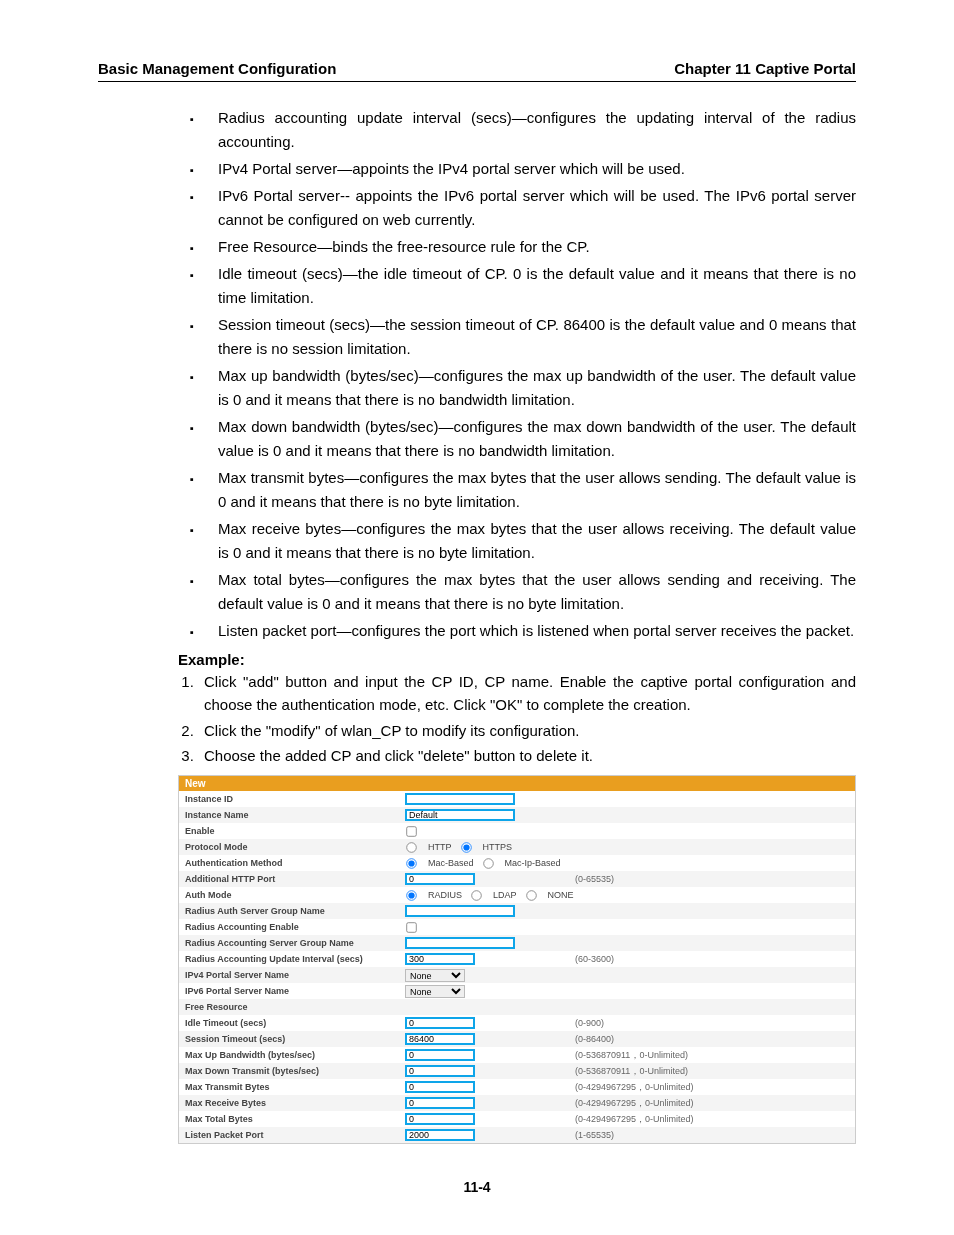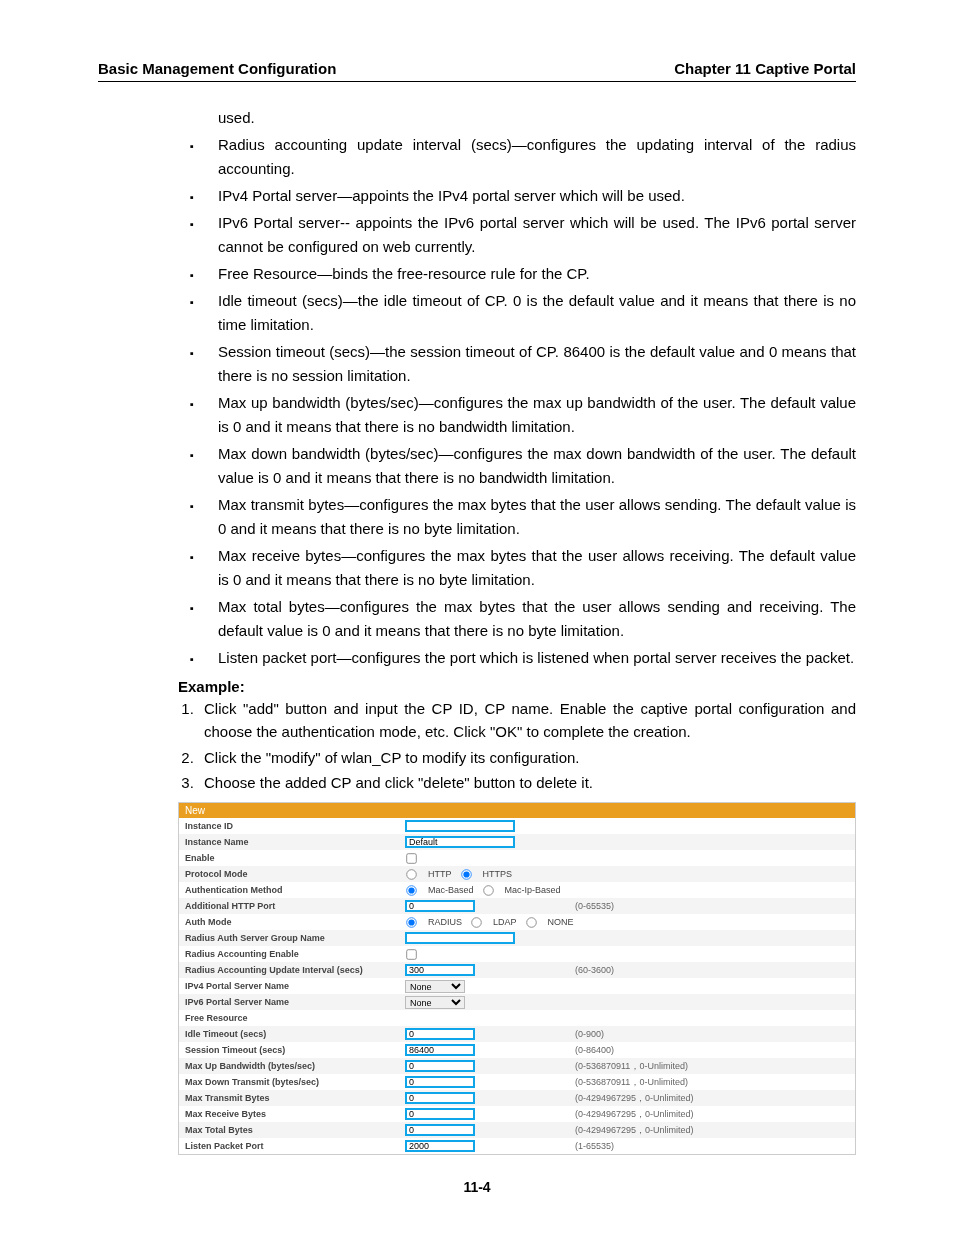--- a/index.html
+++ b/index.html
@@ -61,21 +61,21 @@
   }
   .form-wrap{
     border:1px solid #ccc;
     font-size:9px;
     font-family:Tahoma,Arial,sans-serif;
     color:#444;
   }
   .form-title{
     background:#e99e1f;
     color:#fff;
-    font-weight:normal;
+    font-weight:bold;
     padding:2px 6px;
     font-size:10px;
   }
   .frow{
     display:flex;
     align-items:center;
     padding:1px 6px;
     min-height:14px;
   }
   .frow:nth-child(odd){background:#f4f4f4;}
@@ -128,21 +128,20 @@
 </head>
 <body>
 
 <div class="page">
   <div class="hdr">
     <span>Basic Management Configuration</span>
     <span>Chapter 11 Captive Portal</span>
   </div>
 
   <ul class="bullets">
-    <li style="list-style: none; margin-left: 0px; text-align: left; padding-left: 0px; position: relative; left: 0px; display: block; content: none; text-indent: 0px;" class="nomarker first">used.</li>
     <li>Radius accounting update interval (secs)—configures the updating interval of the radius accounting.</li>
     <li>IPv4 Portal server—appoints the IPv4 portal server which will be used.</li>
     <li>IPv6 Portal server-- appoints the IPv6 portal server which will be used. The IPv6 portal server cannot be configured on web currently.</li>
     <li>Free Resource—binds the free-resource rule for the CP.</li>
     <li>Idle timeout (secs)—the idle timeout of CP. 0 is the default value and it means that there is no time limitation.</li>
     <li>Session timeout (secs)—the session timeout of CP. 86400 is the default value and 0 means that there is no session limitation.</li>
     <li>Max up bandwidth (bytes/sec)—configures the max up bandwidth of the user. The default value is 0 and it means that there is no bandwidth limitation.</li>
     <li>Max down bandwidth (bytes/sec)—configures the max down bandwidth of the user. The default value is 0 and it means that there is no bandwidth limitation.</li>
     <li>Max transmit bytes—configures the max bytes that the user allows sending. The default value is 0 and it means that there is no byte limitation.</li>
     <li>Max receive bytes—configures the max bytes that the user allows receiving. The default value is 0 and it means that there is no byte limitation.</li>
@@ -242,20 +241,27 @@
       <div class="fhint"></div>
     </div>
     <div class="frow">
       <div class="flabel">Radius Accounting Enable</div>
       <div class="fctrl">
           <input type="checkbox" class="cb" style="">
         </div>
       <div class="fhint"></div>
     </div>
     <div class="frow">
+      <div class="flabel">Radius Accounting Server Group Name</div>
+      <div class="fctrl">
+          <input class="txt lg" value="" style="">
+        </div>
+      <div class="fhint"></div>
+    </div>
+    <div class="frow">
       <div class="flabel">Radius Accounting Update Interval (secs)</div>
       <div class="fctrl">
           <input class="txt" value="300" style="">
         </div>
       <div class="fhint">(60-3600)</div>
     </div>
     <div class="frow">
       <div class="flabel">IPv4 Portal Server Name</div>
       <div class="fctrl">
           <select class="sel"><option>None</option></select>

